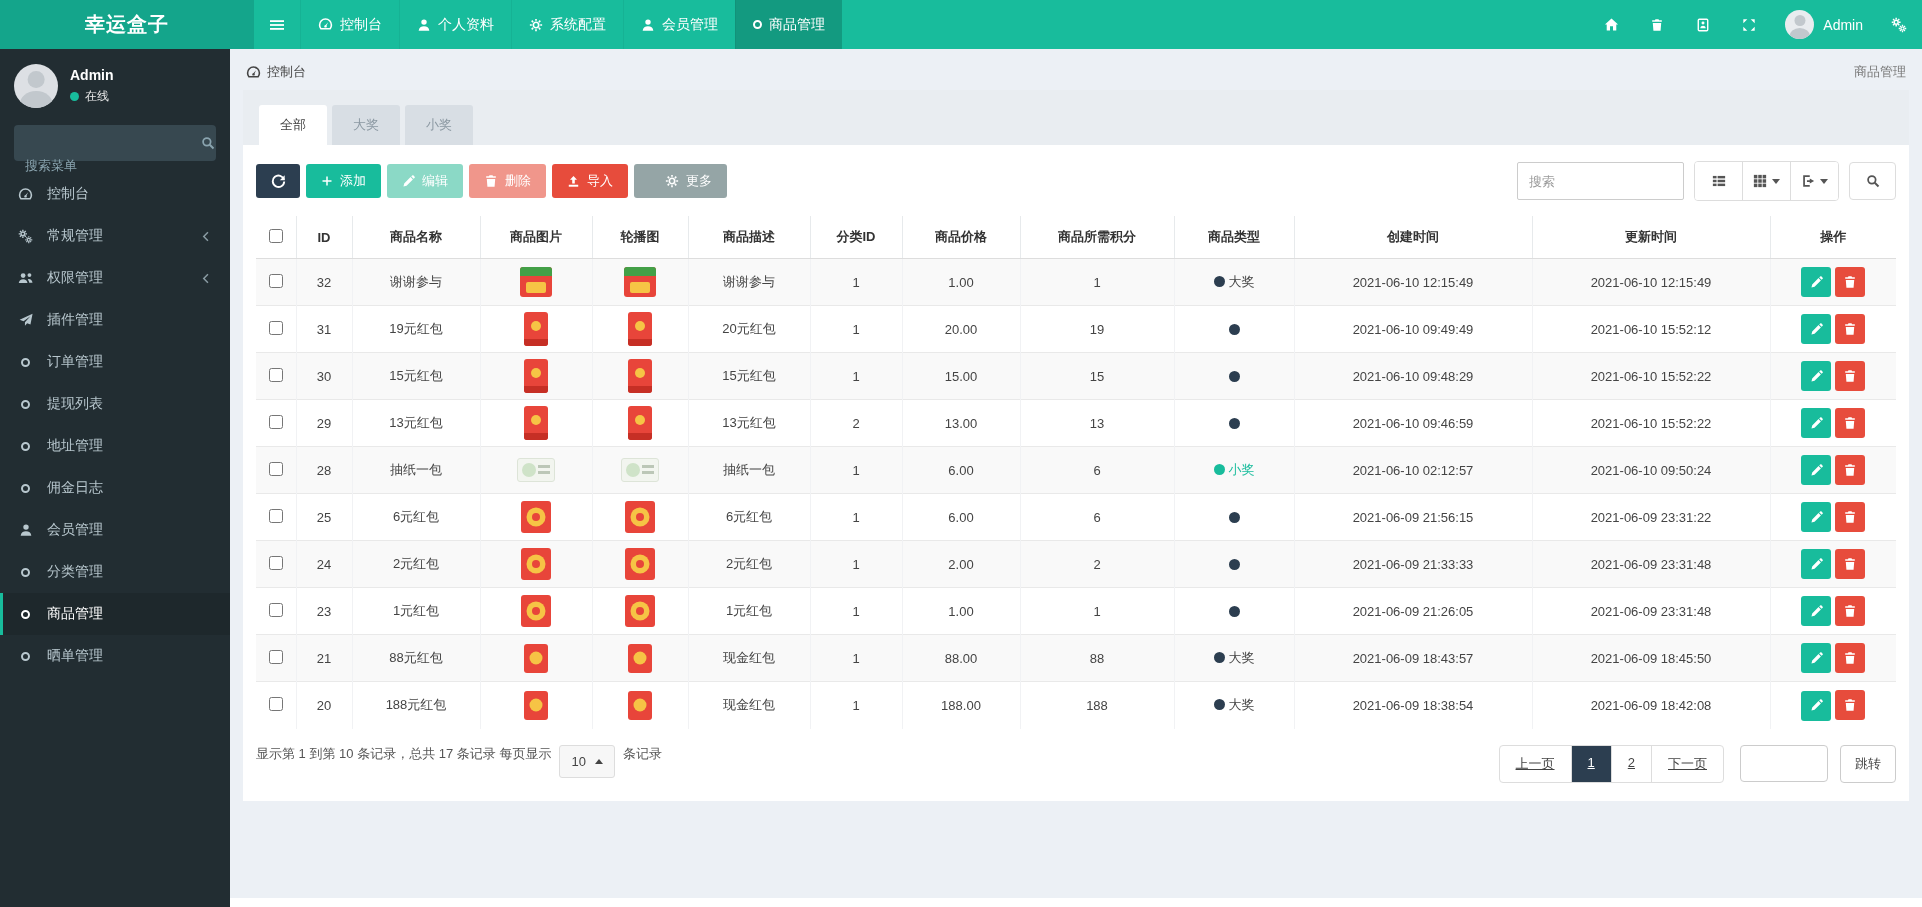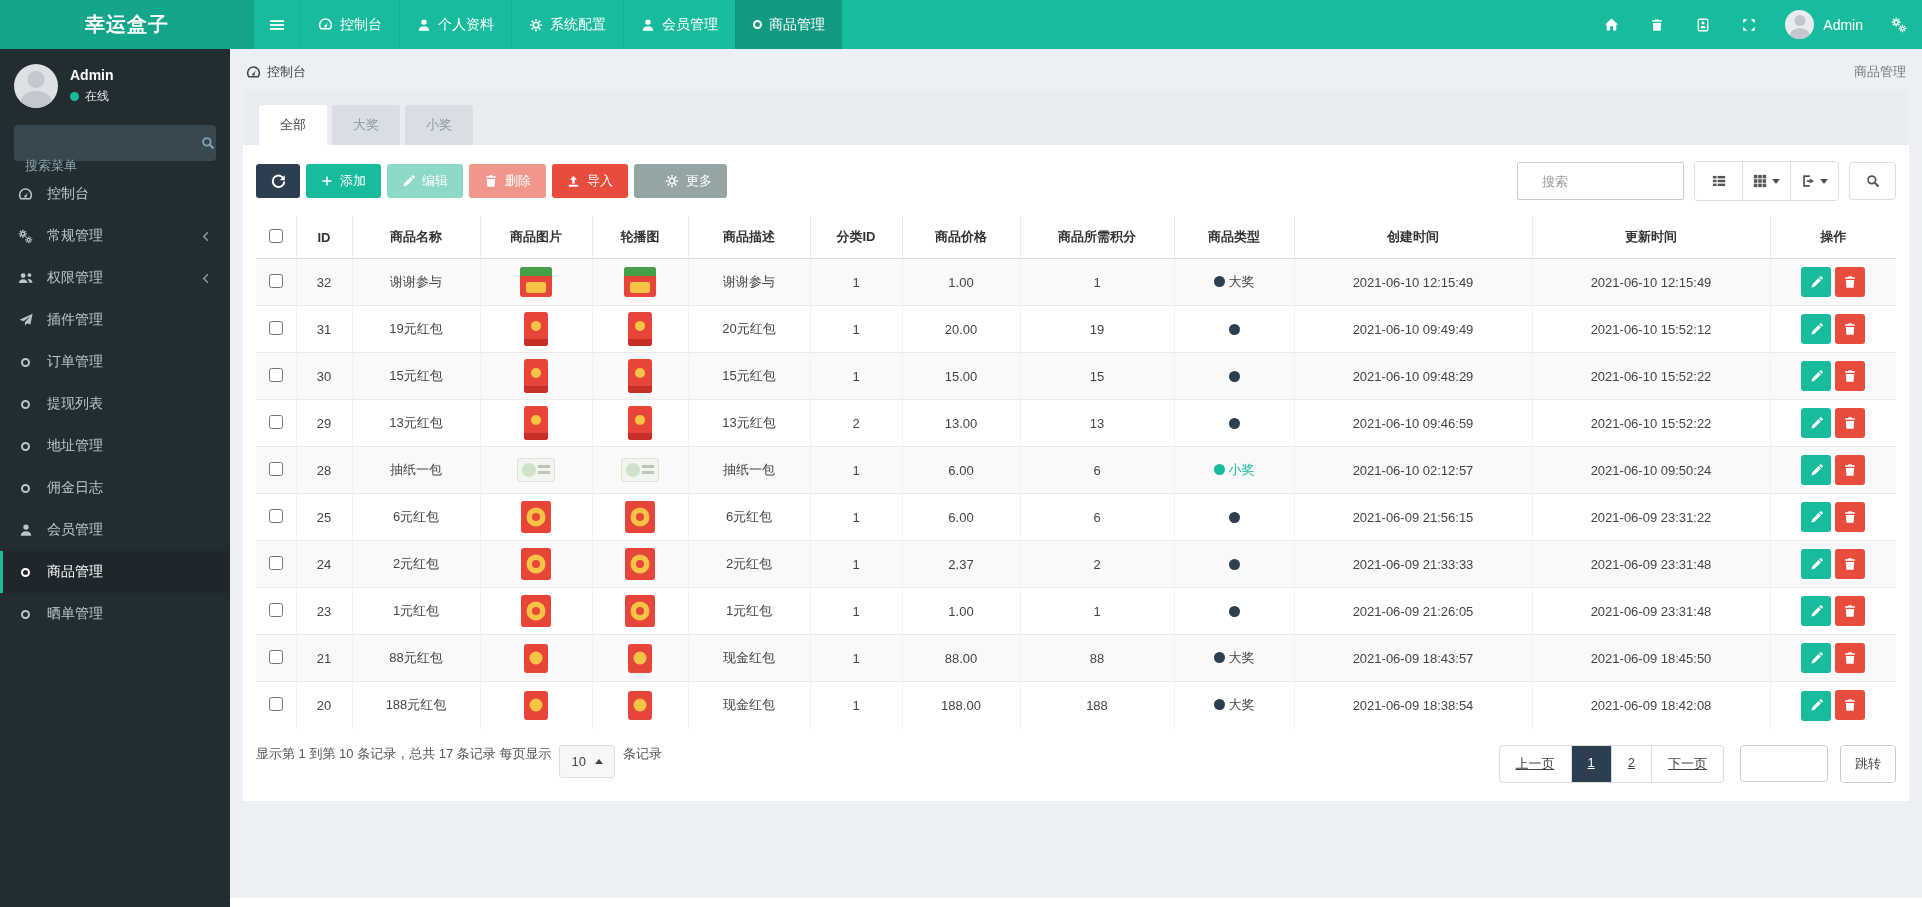--- a/index.html
+++ b/index.html
@@ -56,21 +56,21 @@
   .toolbar { display: flex; align-items: center; }
   .btn { height: 34px; border: none; border-radius: 3px; color: #fff; font-size: 13px; display: inline-flex; align-items: center; gap: 7px; padding: 0 15px; margin-right: 6px; cursor: pointer; font-family: inherit; }
   .btn .icon { display: inline-flex; }
   .btn-refresh { background: #2c3e50; width: 44px; justify-content: center; padding: 0; }
   .btn-add { background: #18bc9c; }
   .btn-edit { background: #8bd9c6; }
   .btn-delete { background: #f0968b; }
   .btn-import { background: #e74c3c; }
   .btn-more { background: #95a5a6; padding-left: 31px; }
   .toolbar-right { margin-left: auto; display: flex; align-items: center; gap: 10px; }
-  .tb-search { width: 167px; height: 38px; border: 1px solid #ccc; border-radius: 2px; padding: 0 24px; font-size: 13px; font-family: inherit; color: #0c4a6e; outline: none; }
+  .tb-search { width: 167px; height: 38px; border: 1px solid #ccc; border-radius: 2px; padding: 0 11px; font-size: 13px; font-family: inherit; color: #0c4a6e; outline: none; }
   .tb-search::placeholder { color: #999; }
   .btn-group { display: flex; border: 1px solid #ddd; border-radius: 4px; overflow: hidden; }
   .tool-btn { height: 38px; min-width: 47px; background: #fff; display: inline-flex; align-items: center; justify-content: center; gap: 5px; color: #555; cursor: pointer; padding: 0 10px; }
   .btn-group .tool-btn + .tool-btn { border-left: 1px solid #ddd; }
   .tool-single { border: 1px solid #ddd; border-radius: 4px; }
   .caret { display: inline-block; width: 0; height: 0; border-left: 4px solid transparent; border-right: 4px solid transparent; }
   .caret-down { border-top: 5px solid currentColor; }
   .caret-up { border-bottom: 5px solid currentColor; }
 
   
@@ -337,20 +337,26 @@
         <span>佣金日志</span>
       </div>
       <div class="menu-item">
         <span class="icon">
           <svg viewBox="0 0 16 16" width="14" height="14" fill="currentColor">
             <circle cx="8" cy="4.7" r="3.1"></circle>
             <path d="M1.9 14.6c.3-3.4 2.8-5.1 6.1-5.1s5.8 1.7 6.1 5.1z"></path>
           </svg>
         </span>
         <span>会员管理</span>
+      </div>
+      <div class="menu-item">
+        <span class="icon">
+          <span class="ring"></span>
+        </span>
+        <span>分类管理</span>
       </div>
       <div class="menu-item active">
         <span class="icon">
           <span class="ring"></span>
         </span>
         <span>商品管理</span>
       </div>
       <div class="menu-item">
         <span class="icon">
           <span class="ring"></span>
@@ -690,21 +696,21 @@
                 </button></td>
             </tr>
             <tr>
               <td><input type="checkbox" style=""></td>
               <td>24</td>
               <td>2元红包</td>
               <td><span class="thumb thumb-red-packet"></span></td>
               <td><span class="thumb thumb-red-packet"></span></td>
               <td>2元红包</td>
               <td>1</td>
-              <td>2.37</td>
+              <td>2.00</td>
               <td>2</td>
               <td><span class="type-dot"></span></td>
               <td>2021-06-09 21:33:33</td>
               <td>2021-06-09 23:31:48</td>
               <td><button class="op-btn op-edit">
                   <span class="icon">
                     <svg viewBox="0 0 16 16" width="13" height="13" fill="currentColor">
                       <path d="M1.8 14.2l.9-3.8 7.8-7.8 2.9 2.9-7.8 7.8zM11.4 1.7l2.9 2.9 1-1a1.3 1.3 0 0 0 0-1.9l-1-1a1.3 1.3 0 0 0-1.9 0z"></path>
                     </svg>
                   </span>

